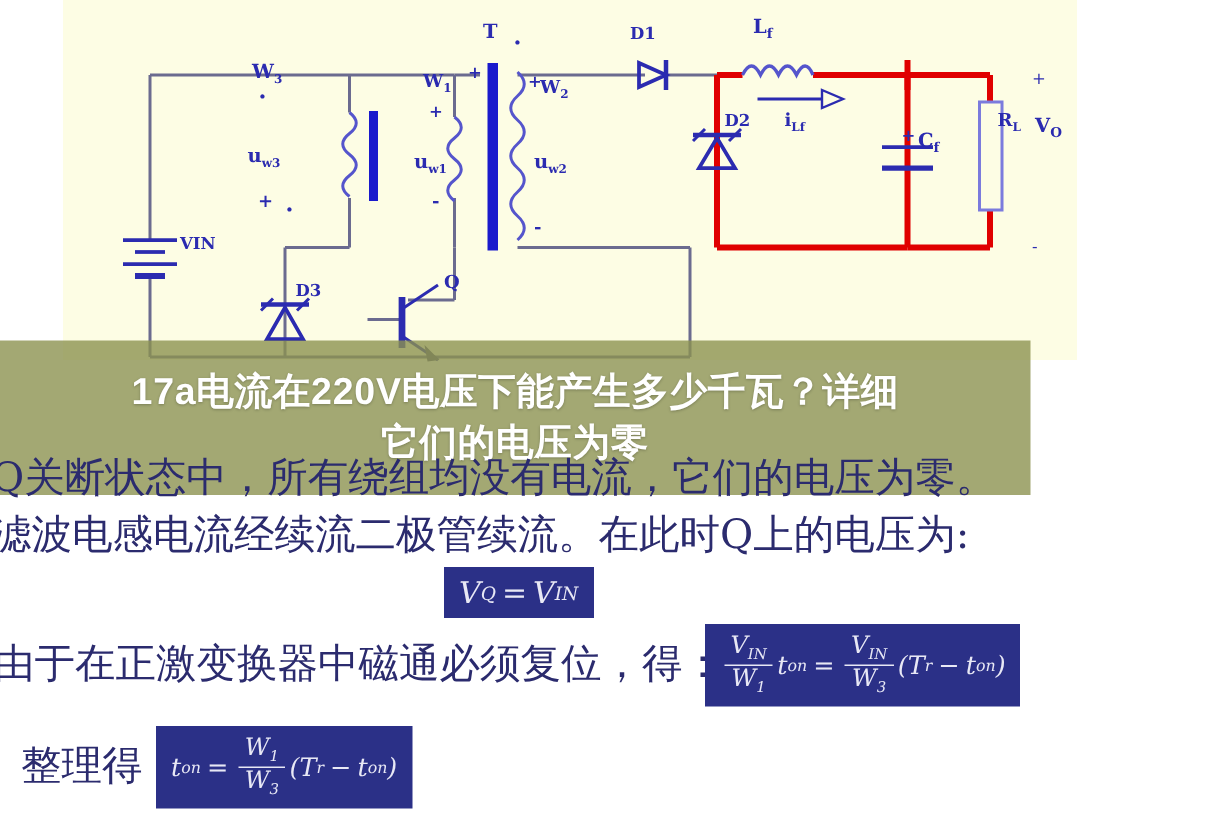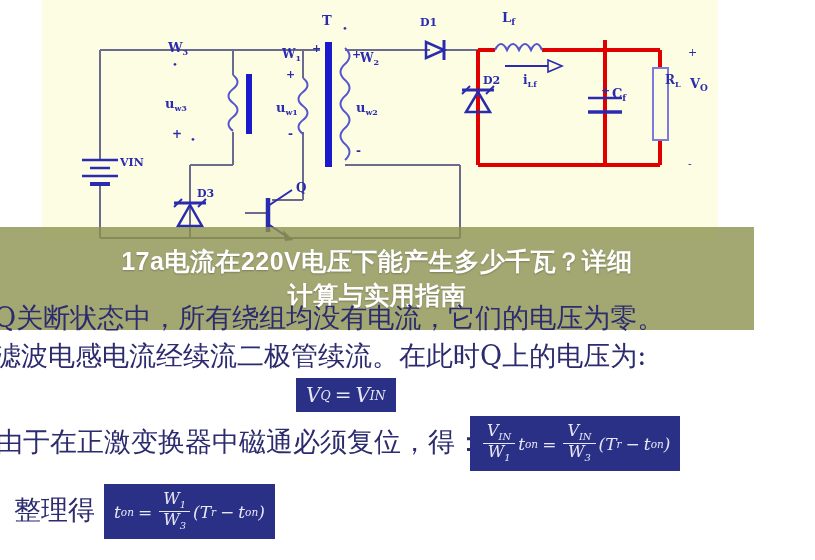--- a/index.html
+++ b/index.html
@@ -19,21 +19,21 @@
   .body-bg{
     position:absolute;left:0;top:240px;width:815px;height:320px;
     background:#ffffff;
   }
 
   
   .circuit{position:absolute;left:0;top:0;width:815px;height:245px;}
 
   
   .title-banner{
-    position:absolute;left:0;top:227px;width:754px;height:103px;
+    position:absolute;left:0;top:227px;width:687px;height:103px;
     background:rgba(140,146,80,0.80);
     display:flex;align-items:center;justify-content:center;
     box-sizing:border-box;padding:0 40px;
   }
   .title-text{
     color:#ffffff;
     font-size:25px;
     font-weight:bold;
     line-height:1.35;
     text-align:center;
@@ -227,21 +227,21 @@
       <text x="665" y="84" font-size="12" font-weight="bold">R<tspan font-size="8" dy="3">L</tspan></text>
       <text x="690" y="88" font-size="13" font-weight="bold">V<tspan font-size="9" dy="3">O</tspan></text>
       <text x="688" y="56" font-size="11">+</text>
       <text x="688" y="168" font-size="11">-</text>
     </g>
   </svg>
 
   <div class="title-banner">
     <div class="title-text">
       <div>17a电流在220V电压下能产生多少千瓦？详细</div>
-      <div>计算与实用指南</div>
+      <div>它们的电压为零</div>
     </div>
   </div>
 
   <div class="line" id="line1">Q关断状态中，所有绕组均没有电流，它们的电压为零。</div>
   <div class="line" id="line2">滤波电感电流经续流二极管续流。在此时Q上的电压为:</div>
   <div class="line" id="line3">由于在正激变换器中磁通必须复位，得：</div>
   <div class="line" id="line4">整理得：</div>
 
   <div class="formula" id="f1">
     <span>V</span>

